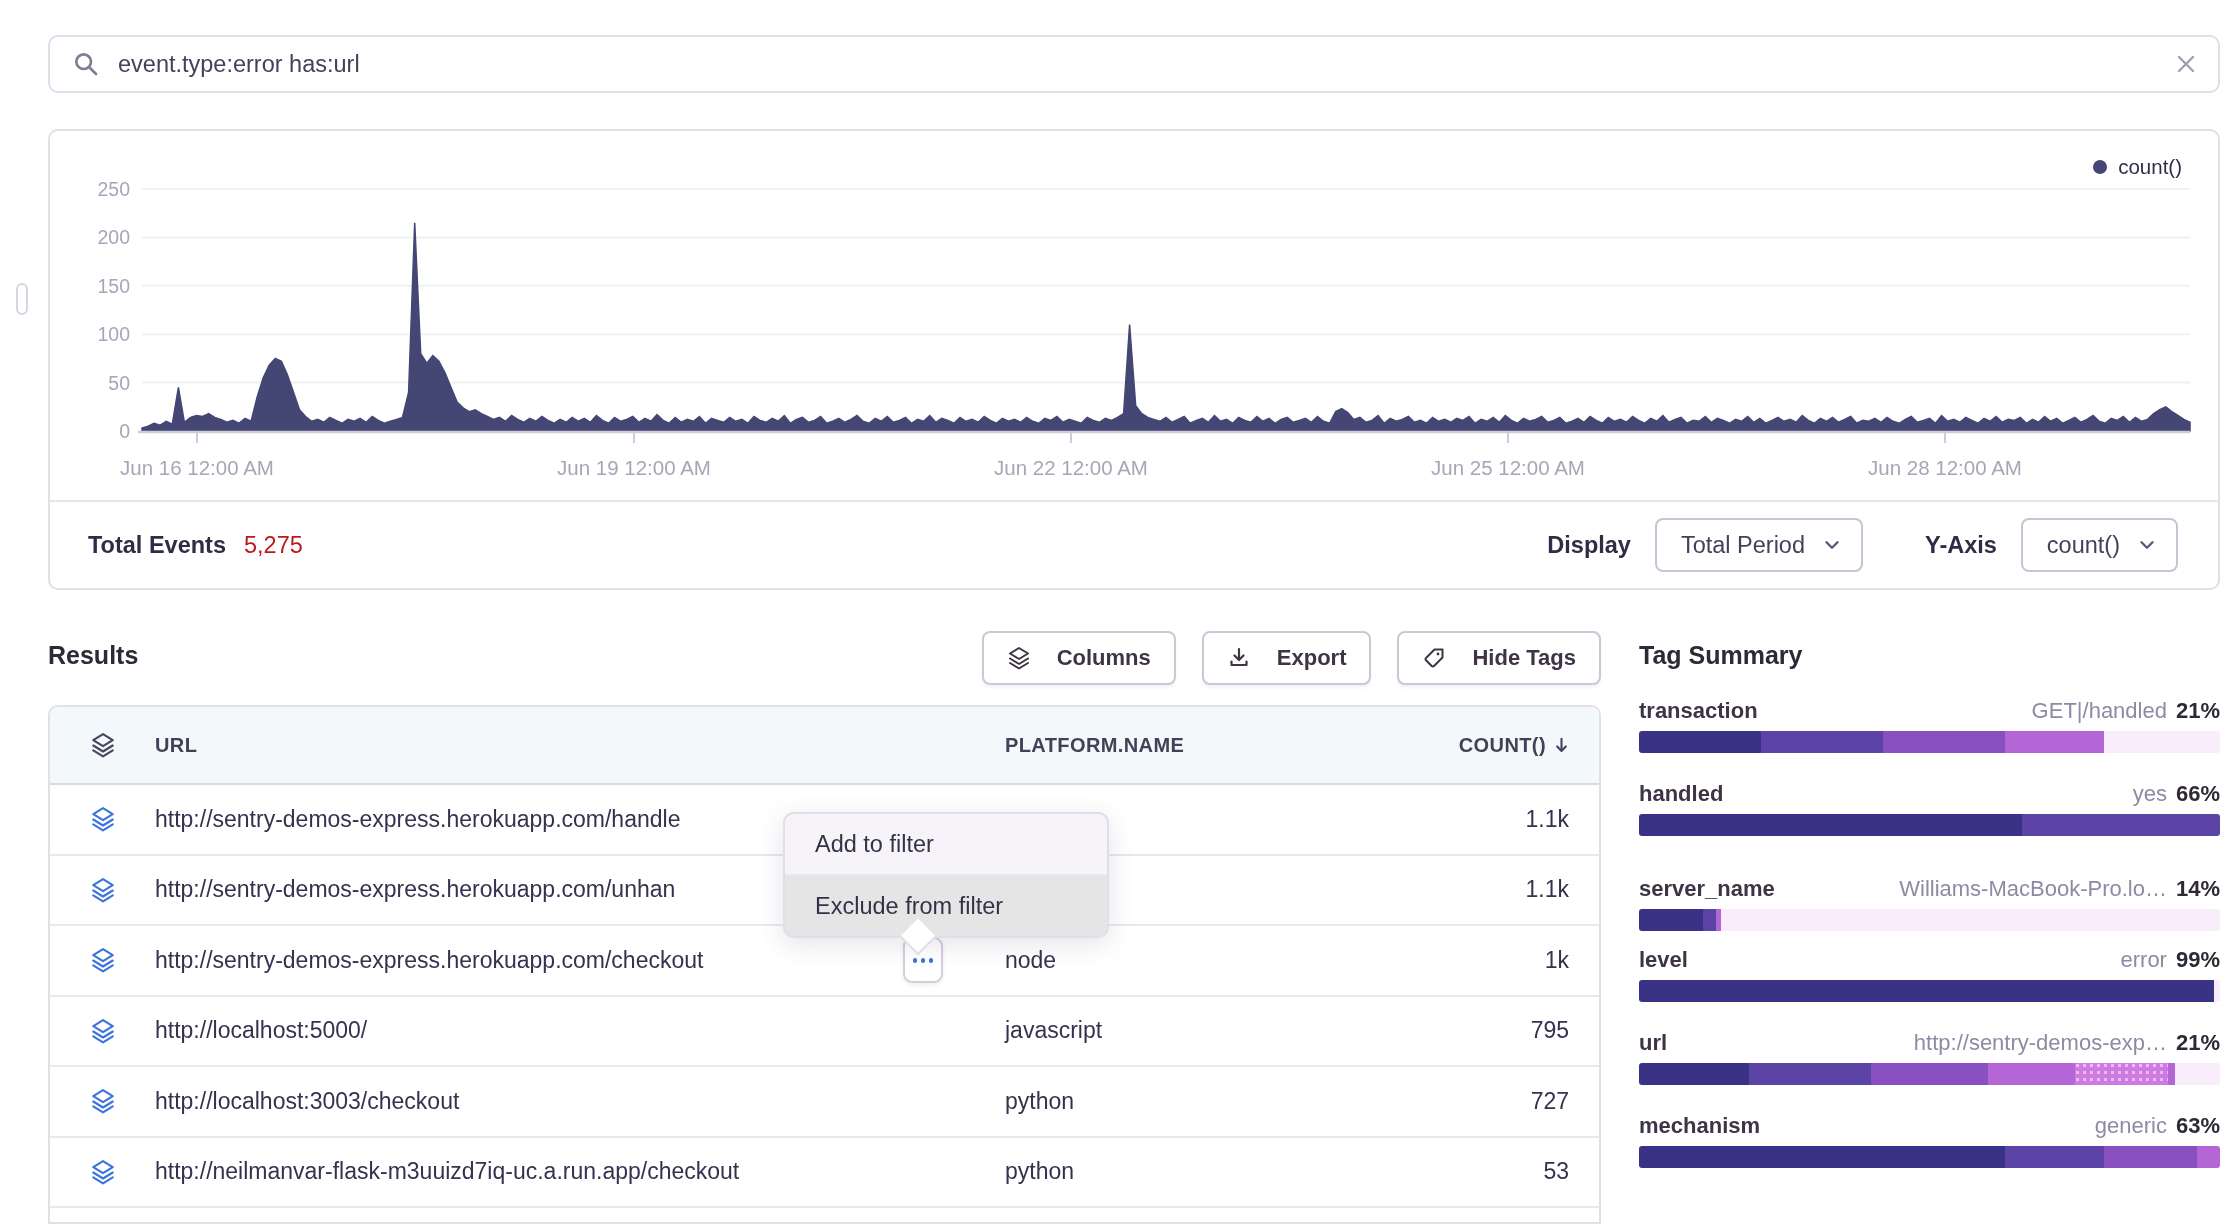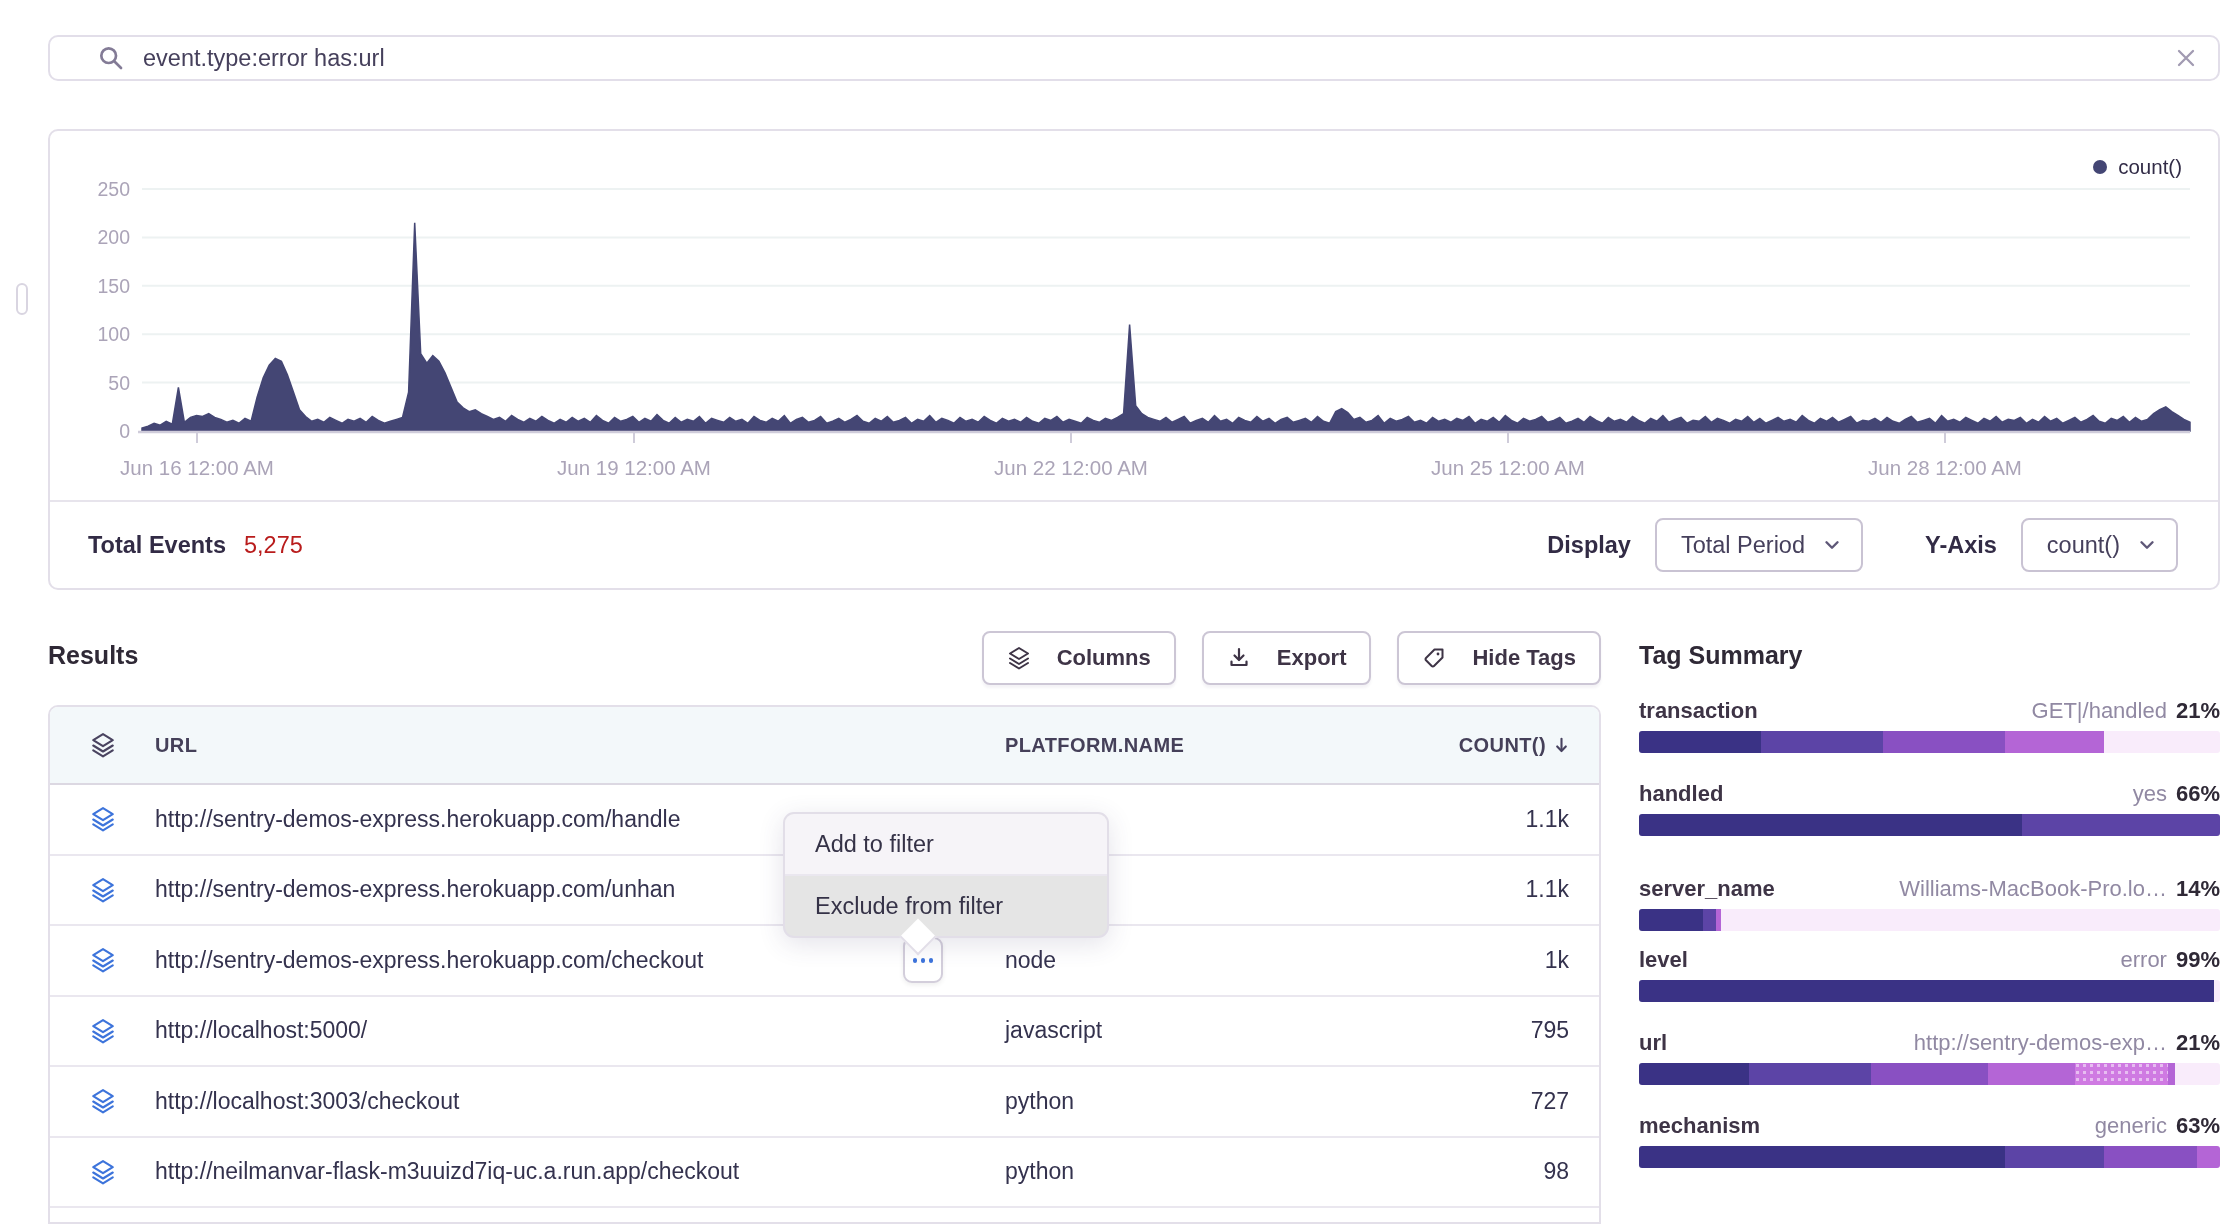--- a/index.html
+++ b/index.html
@@ -1,23 +1,23 @@
 <!DOCTYPE html>
 <html><head>
 <meta charset="utf-8">
 <style>
   html,body{margin:0;padding:0;}
   body{
     width:2234px;height:1224px;overflow:hidden;background:#fff;
     font-family:"Liberation Sans",sans-serif;color:#2f2936;position:relative;
   }
   
-  .searchbar{position:absolute;left:48px;top:35px;width:2172px;height:46px;
+  .searchbar{position:absolute;left:48px;top:35px;width:2172px;height:58px;
     border:2px solid #e2dee9;border-radius:10px;box-sizing:border-box;
-    display:flex;align-items:center;background:#fff;padding-left:25px;}
+    display:flex;align-items:center;background:#fff;}
   .searchbar .sicon{margin-left:22px;display:flex;}
   .searchbar input{border:none;outline:none;flex:1;margin-left:16px;font-size:23.5px;
     color:#46405c;font-family:inherit;background:transparent;}
   .searchbar .cicon{margin-right:20px;display:flex;cursor:pointer;}
   
   .chart-panel{position:absolute;left:48px;top:129px;width:2172px;height:461px;
     border:2px solid #e3dfe9;border-radius:10px;box-sizing:border-box;background:#fff;}
   .legend{position:absolute;top:24px;right:36px;display:flex;align-items:center;gap:11px;
     font-size:20.5px;color:#322c47;z-index:2;}
   .legend .dot{width:14px;height:14px;border-radius:50%;background:#444674;}
@@ -268,21 +268,21 @@
       <div class="trow">
         <span class="cell-icon">
           <svg width="26" height="26" viewBox="0 0 24 24" fill="none">
             <path d="M12 2 L21 7.5 L12 13 L3 7.5 Z" stroke="#3D74DB" stroke-width="2" stroke-linejoin="round"></path>
             <path d="M3 12.5 L12 18 L21 12.5" stroke="#3D74DB" stroke-width="2" fill="none" stroke-linejoin="round" stroke-linecap="round"></path>
             <path d="M3 17 L12 22.5 L21 17" stroke="#3D74DB" stroke-width="2" fill="none" stroke-linejoin="round" stroke-linecap="round"></path>
           </svg>
         </span>
         <span class="cell-url">http://neilmanvar-flask-m3uuizd7iq-uc.a.run.app/checkout</span>
         <span class="cell-platform">python</span>
-        <span class="cell-count">98</span>
+        <span class="cell-count">53</span>
       </div>
     </div>
 </div>
 
 <div class="menu" id="ctx-menu">
     <div class="menu-item hover">Add to filter</div>
     <div class="menu-item">Exclude from filter</div>
   </div>
 <div class="menu-tail"></div>
 

